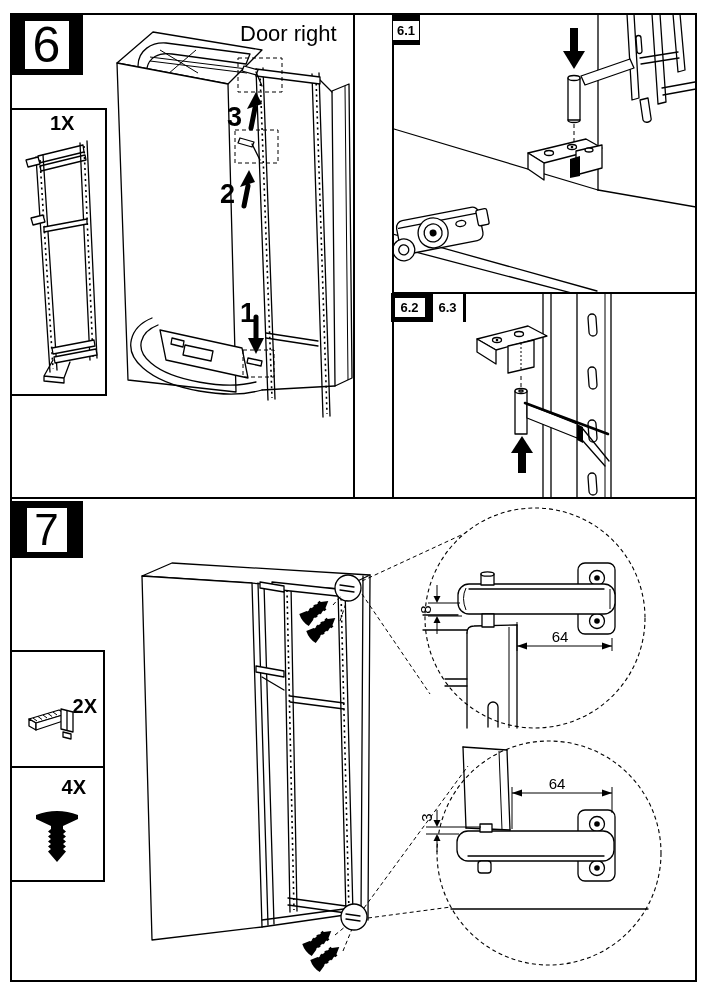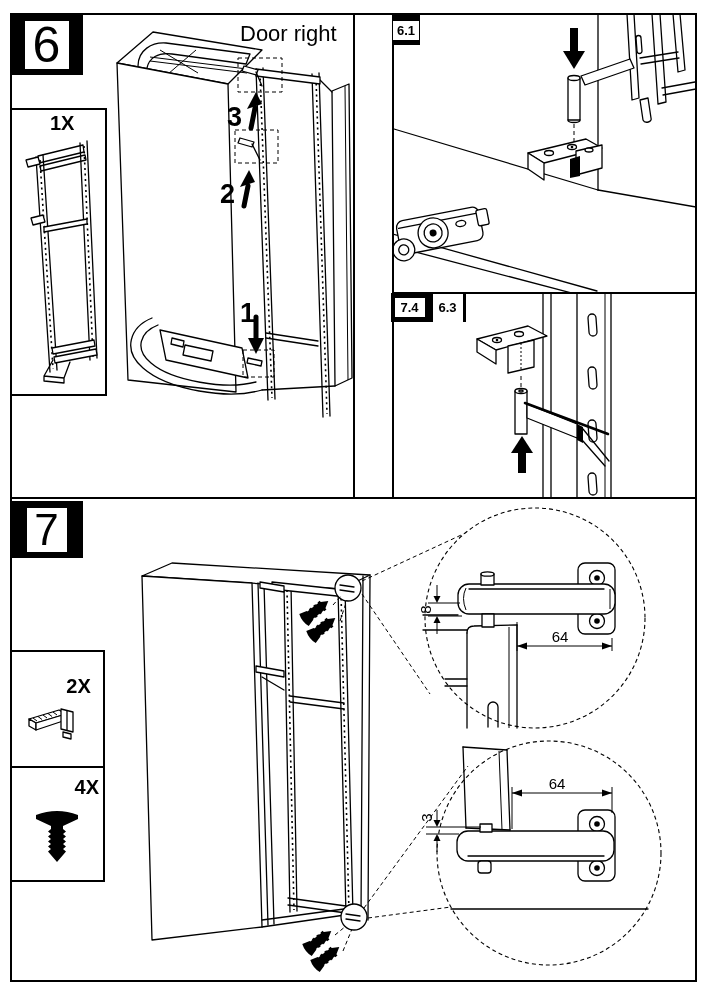--- a/index.html
+++ b/index.html
@@ -341,31 +341,31 @@
   <div class="abs badge-big" style="left:10px;top:15px;width:73px;height:60px">
     <div class="inner" style="width:44px;height:48px;font-size:50px;line-height:48px">6</div>
   </div>
   <div class="abs badge-big" style="left:10px;top:501px;width:73px;height:57px">
     <div class="inner" style="width:40px;height:44px;font-size:44px;line-height:44px">7</div>
   </div>
   <div class="abs badge-sm" style="left:392px;top:15px;width:28px;height:30px">
     <div class="inner" style="width:26px;height:19px">6.1</div>
   </div>
   <div class="abs badge-sm" style="left:391px;top:293px;width:75px;height:29px">
-    <div class="inner" style="width:30px;height:19px">7.4</div>
+    <div class="inner" style="width:30px;height:19px">6.2</div>
     <div class="inner" style="width:30px;height:28px">6.3</div>
   </div>
 
   <div class="lbl" style="left:240px;top:21px;font-size:22px">Door right</div>
   <div class="lbl bold" style="left:50px;top:112px;font-size:20px">1X</div>
   <div class="lbl bold" style="left:227px;top:102px;font-size:27px">3</div>
   <div class="lbl bold" style="left:220px;top:179px;font-size:27px">2</div>
   <div class="lbl bold" style="left:240px;top:298px;font-size:27px">1</div>
-  <div class="lbl bold" style="left:60px;top:675px;width:37px;font-size:20px">2X</div>
-  <div class="lbl bold" style="left:62px;top:776px;width:37px;text-align:right;font-size:20px">4X</div>
+  <div class="lbl bold" style="left:60px;top:695px;width:37px;text-align:right;font-size:20px">2X</div>
+  <div class="lbl bold" style="left:49px;top:776px;width:37px;text-align:right;font-size:20px">4X</div>
   <div class="lbl dim rot" style="left:417px;top:601px;width:16px;text-align:center">8</div>
   <div class="lbl dim" style="left:545px;top:628px;width:30px;text-align:center">64</div>
   <div class="lbl dim rot" style="left:418px;top:809px;width:16px;text-align:center">3</div>
   <div class="lbl dim" style="left:542px;top:775px;width:30px;text-align:center">64</div>
 
   <svg style="left:25px;top:703px;width:55px;height:42px" viewBox="0 0 55 42">
     <polygon class="sw" points="4,16 34,7 41,11 11,20"></polygon>
     <path class="thin" d="M8,15 l4,3 M13,13.5 l4,3 M18,12 l4,3 M23,10.5 l4,3 M28,9 l4,3"></path>
     <polygon class="sw" points="4,16 11,20 11,27 4,23"></polygon>
     <polygon class="sw" points="11,20 41,11 41,17 11,27"></polygon>

